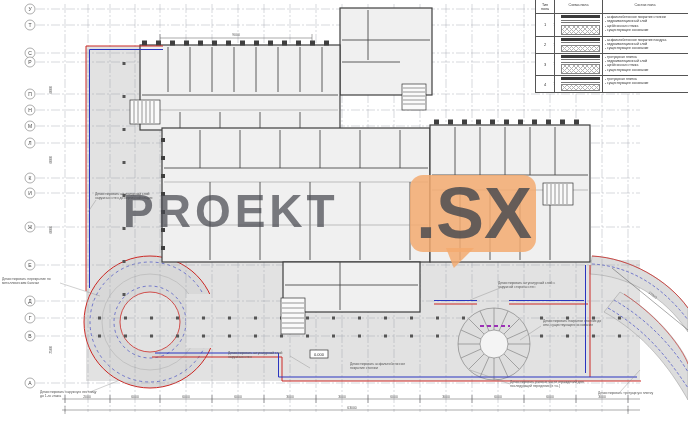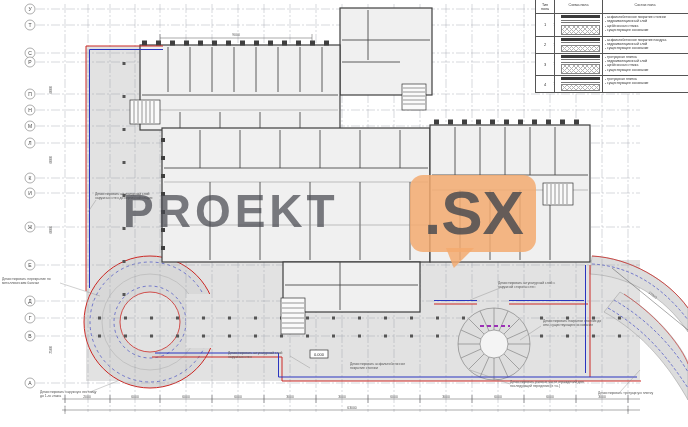--- a/index.html
+++ b/index.html
@@ -8,21 +8,21 @@
   .stage{position:absolute;inset:0;}
   svg{position:absolute;left:0;top:0;}
   
   .wm-main{position:absolute;left:123px;top:176px;font-weight:bold;font-size:46px;
     letter-spacing:4px;color:rgba(72,74,80,0.72);z-index:6;line-height:70px;}
   .wm-bubble{position:absolute;left:410px;top:175px;width:126px;height:77px;
     background:rgba(243,170,112,0.85);border-radius:13px;z-index:5;}
   .wm-tail{position:absolute;left:36px;top:73px;width:28px;height:20px;
     background:rgba(243,170,112,0.85);clip-path:polygon(0 0,100% 0,28% 100%);}
   .wm-suffix{position:absolute;left:413px;top:176px;width:122px;text-align:center;
-    font-weight:bold;font-size:62px;color:rgba(70,72,78,0.82);z-index:6;line-height:74px;}
+    font-weight:bold;font-size:72px;color:rgba(70,72,78,0.82);z-index:6;line-height:74px;}
   
   .legend{position:absolute;right:0;top:0;width:152px;background:#fff;z-index:4;
     border-left:1px solid #555;border-bottom:1px solid #555;font-size:3.4px;color:#333;}
   .lg-row{display:grid;grid-template-columns:19px 48px 84px;border-top:1px solid #555;}
   .lg-row > div{border-right:1px solid #555;padding:1px 2px;min-height:10px;}
   .lg-row > div:last-child{border-right:none;}
   .lg-head > div{text-align:center;font-size:3.6px;padding-top:3px;min-height:9px;}
   .lg-num{display:flex;align-items:center;justify-content:center;font-size:4px;}
   .lg-comp{line-height:1.3;}
   .lg-body{min-height:23px;display:flex;align-items:center;}

